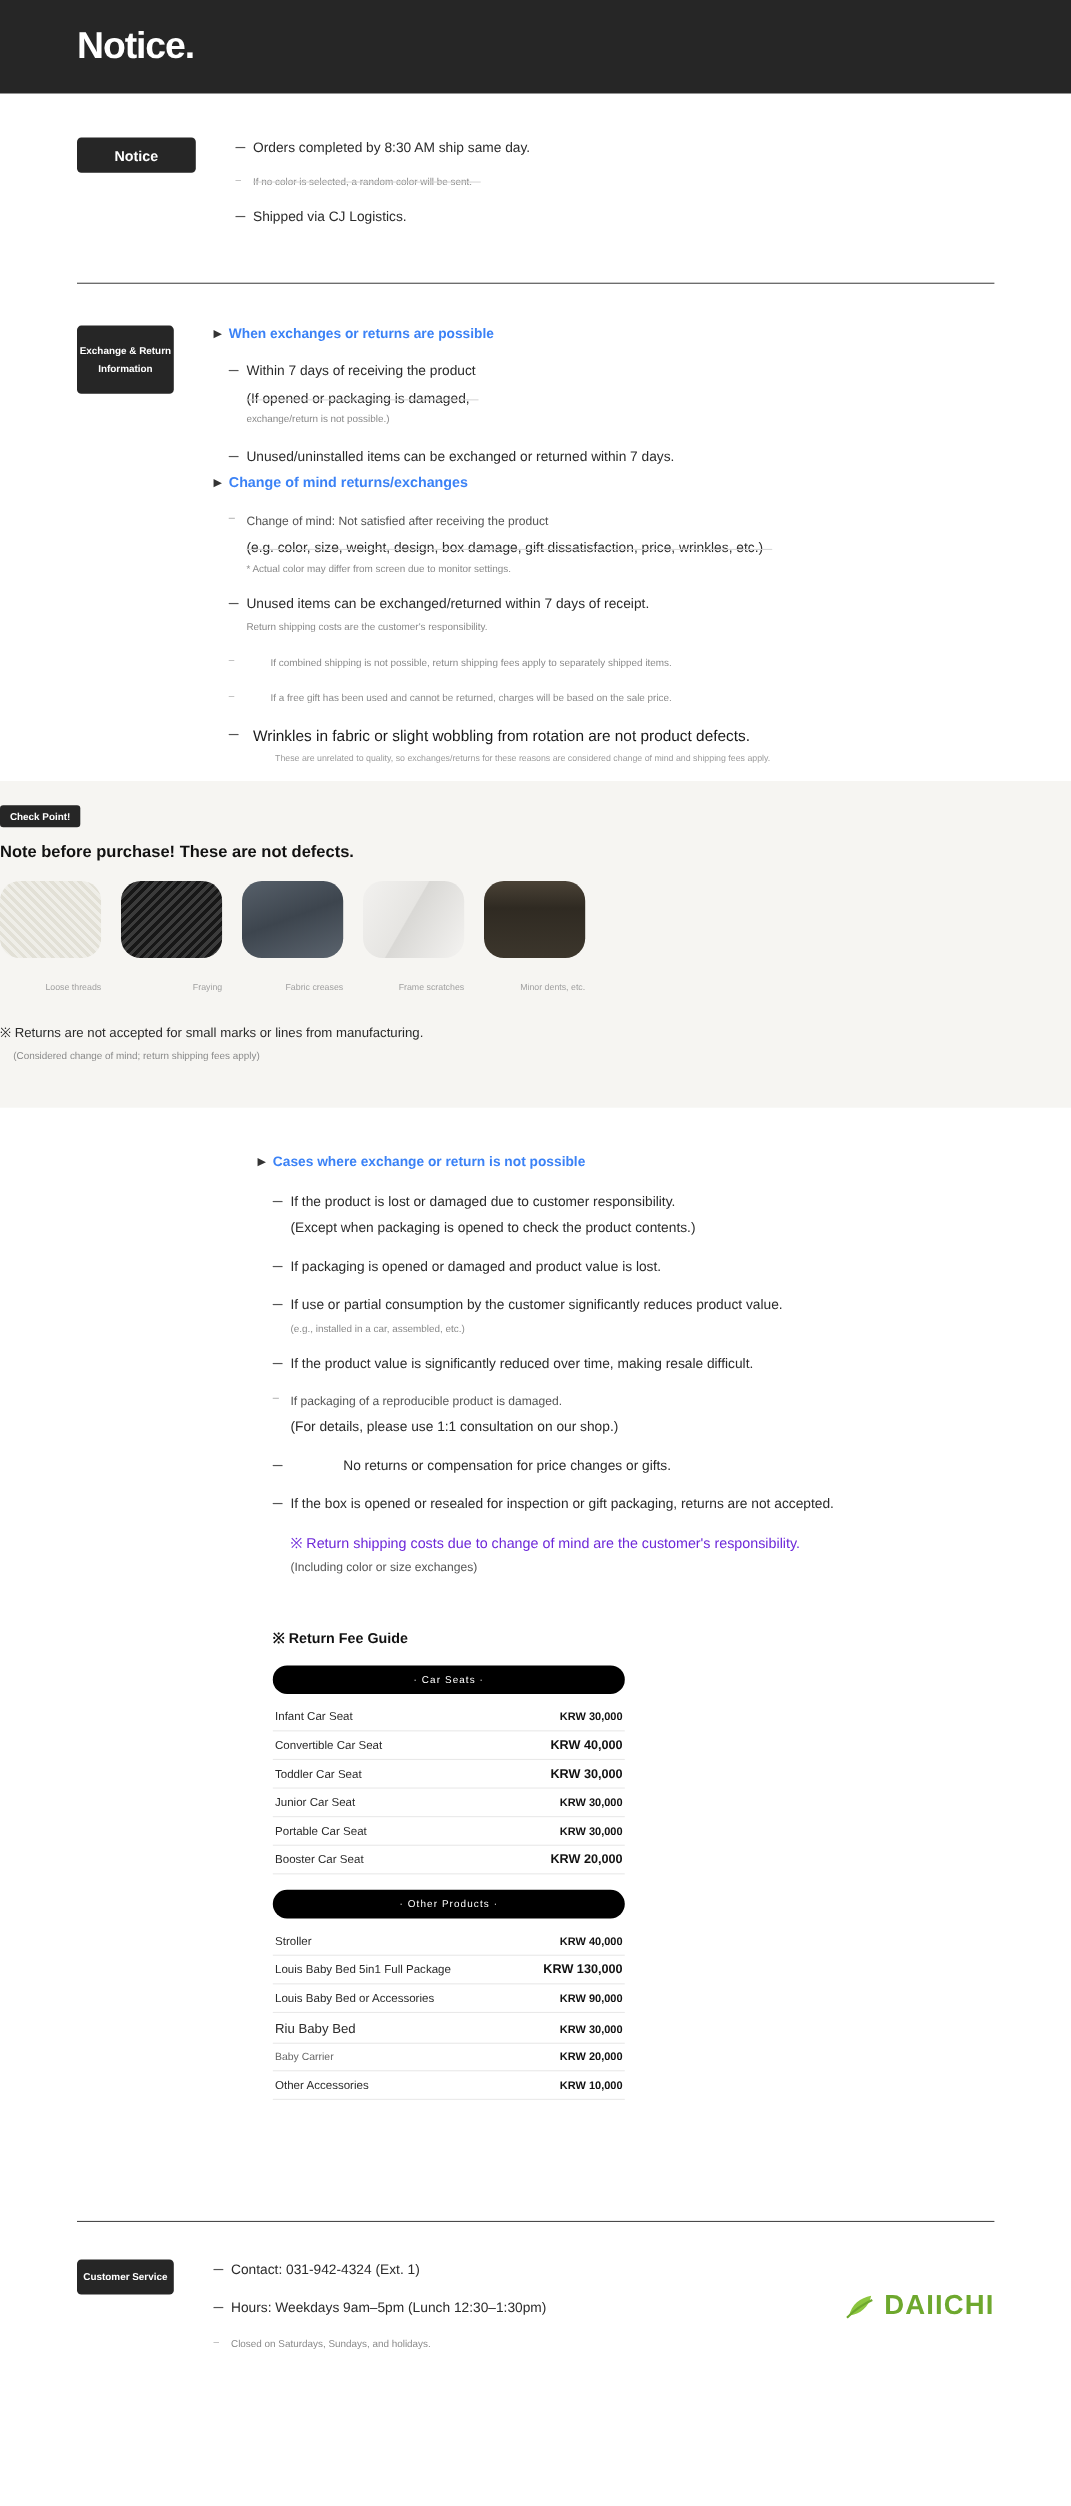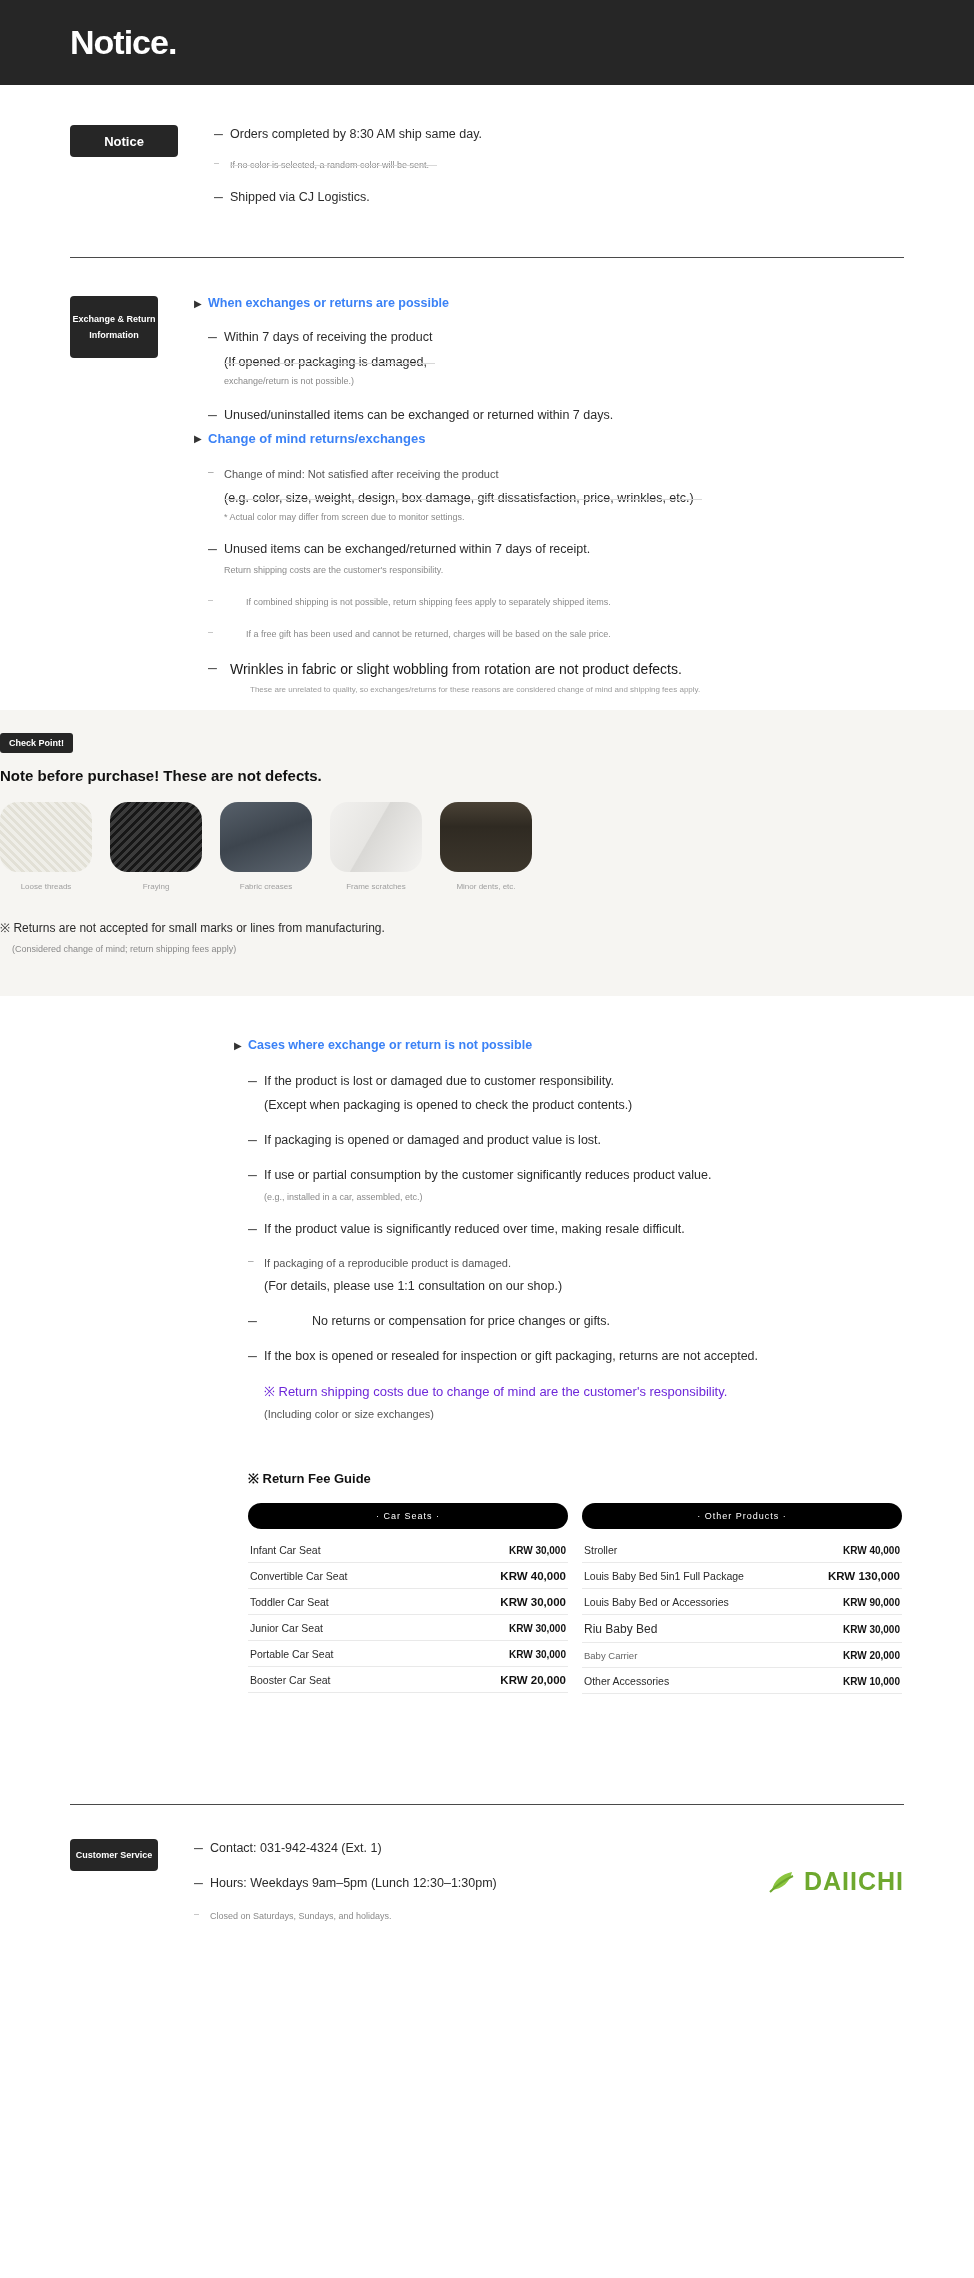--- a/index.html
+++ b/index.html
@@ -101,38 +101,38 @@
     color: #111;
     margin: 14px 0 18px 0;
   }
   .swatches { display: flex; gap: 18px; }
   .sw-item { width: 92px; }
   .sw {
     width: 92px; height: 70px;
     border-radius: 18px;
   }
   .sw-label {
-    margin-top: 10px;
-    text-align: center;
+    margin-top: 22px;
+    text-align: right;
     font-size: 8px;
     color: #a0a0a0;
   }
   .sw1 { background:
       repeating-linear-gradient(45deg, #efeee8 0 3px, #e2e0d6 3px 6px),
       #eceade; }
   .sw2 { background:
       repeating-linear-gradient(-45deg, #3b3b3b 0 3px, #171717 3px 6px),
       #222; }
   .sw3 { background: linear-gradient(160deg,#57606a 0%,#3d454e 48%,#5b646e 100%); }
   .sw4 { background: linear-gradient(120deg,#f2f1ef 0%,#e6e5e2 45%,#d9d8d5 46%,#f4f3f1 100%); }
   .sw5 { background: linear-gradient(180deg,#4a4236 0%,#2f2a22 35%,#3c362c 100%); }
 
   
   .fee-title { font-size: 13px; font-weight: bold; color: #111; margin-bottom: 16px; }
-  .fee-wrap { display: flex; gap: 14px; }
+  .fee-wrap { display: flex; gap: 14px; flex-direction: column; }
   .fee-col { width: 320px; }
   .pill {
     background: #000;
     color: #fff;
     border-radius: 18px;
     height: 26px;
     display: flex;
     align-items: center;
     justify-content: center;
     font-size: 9px;

